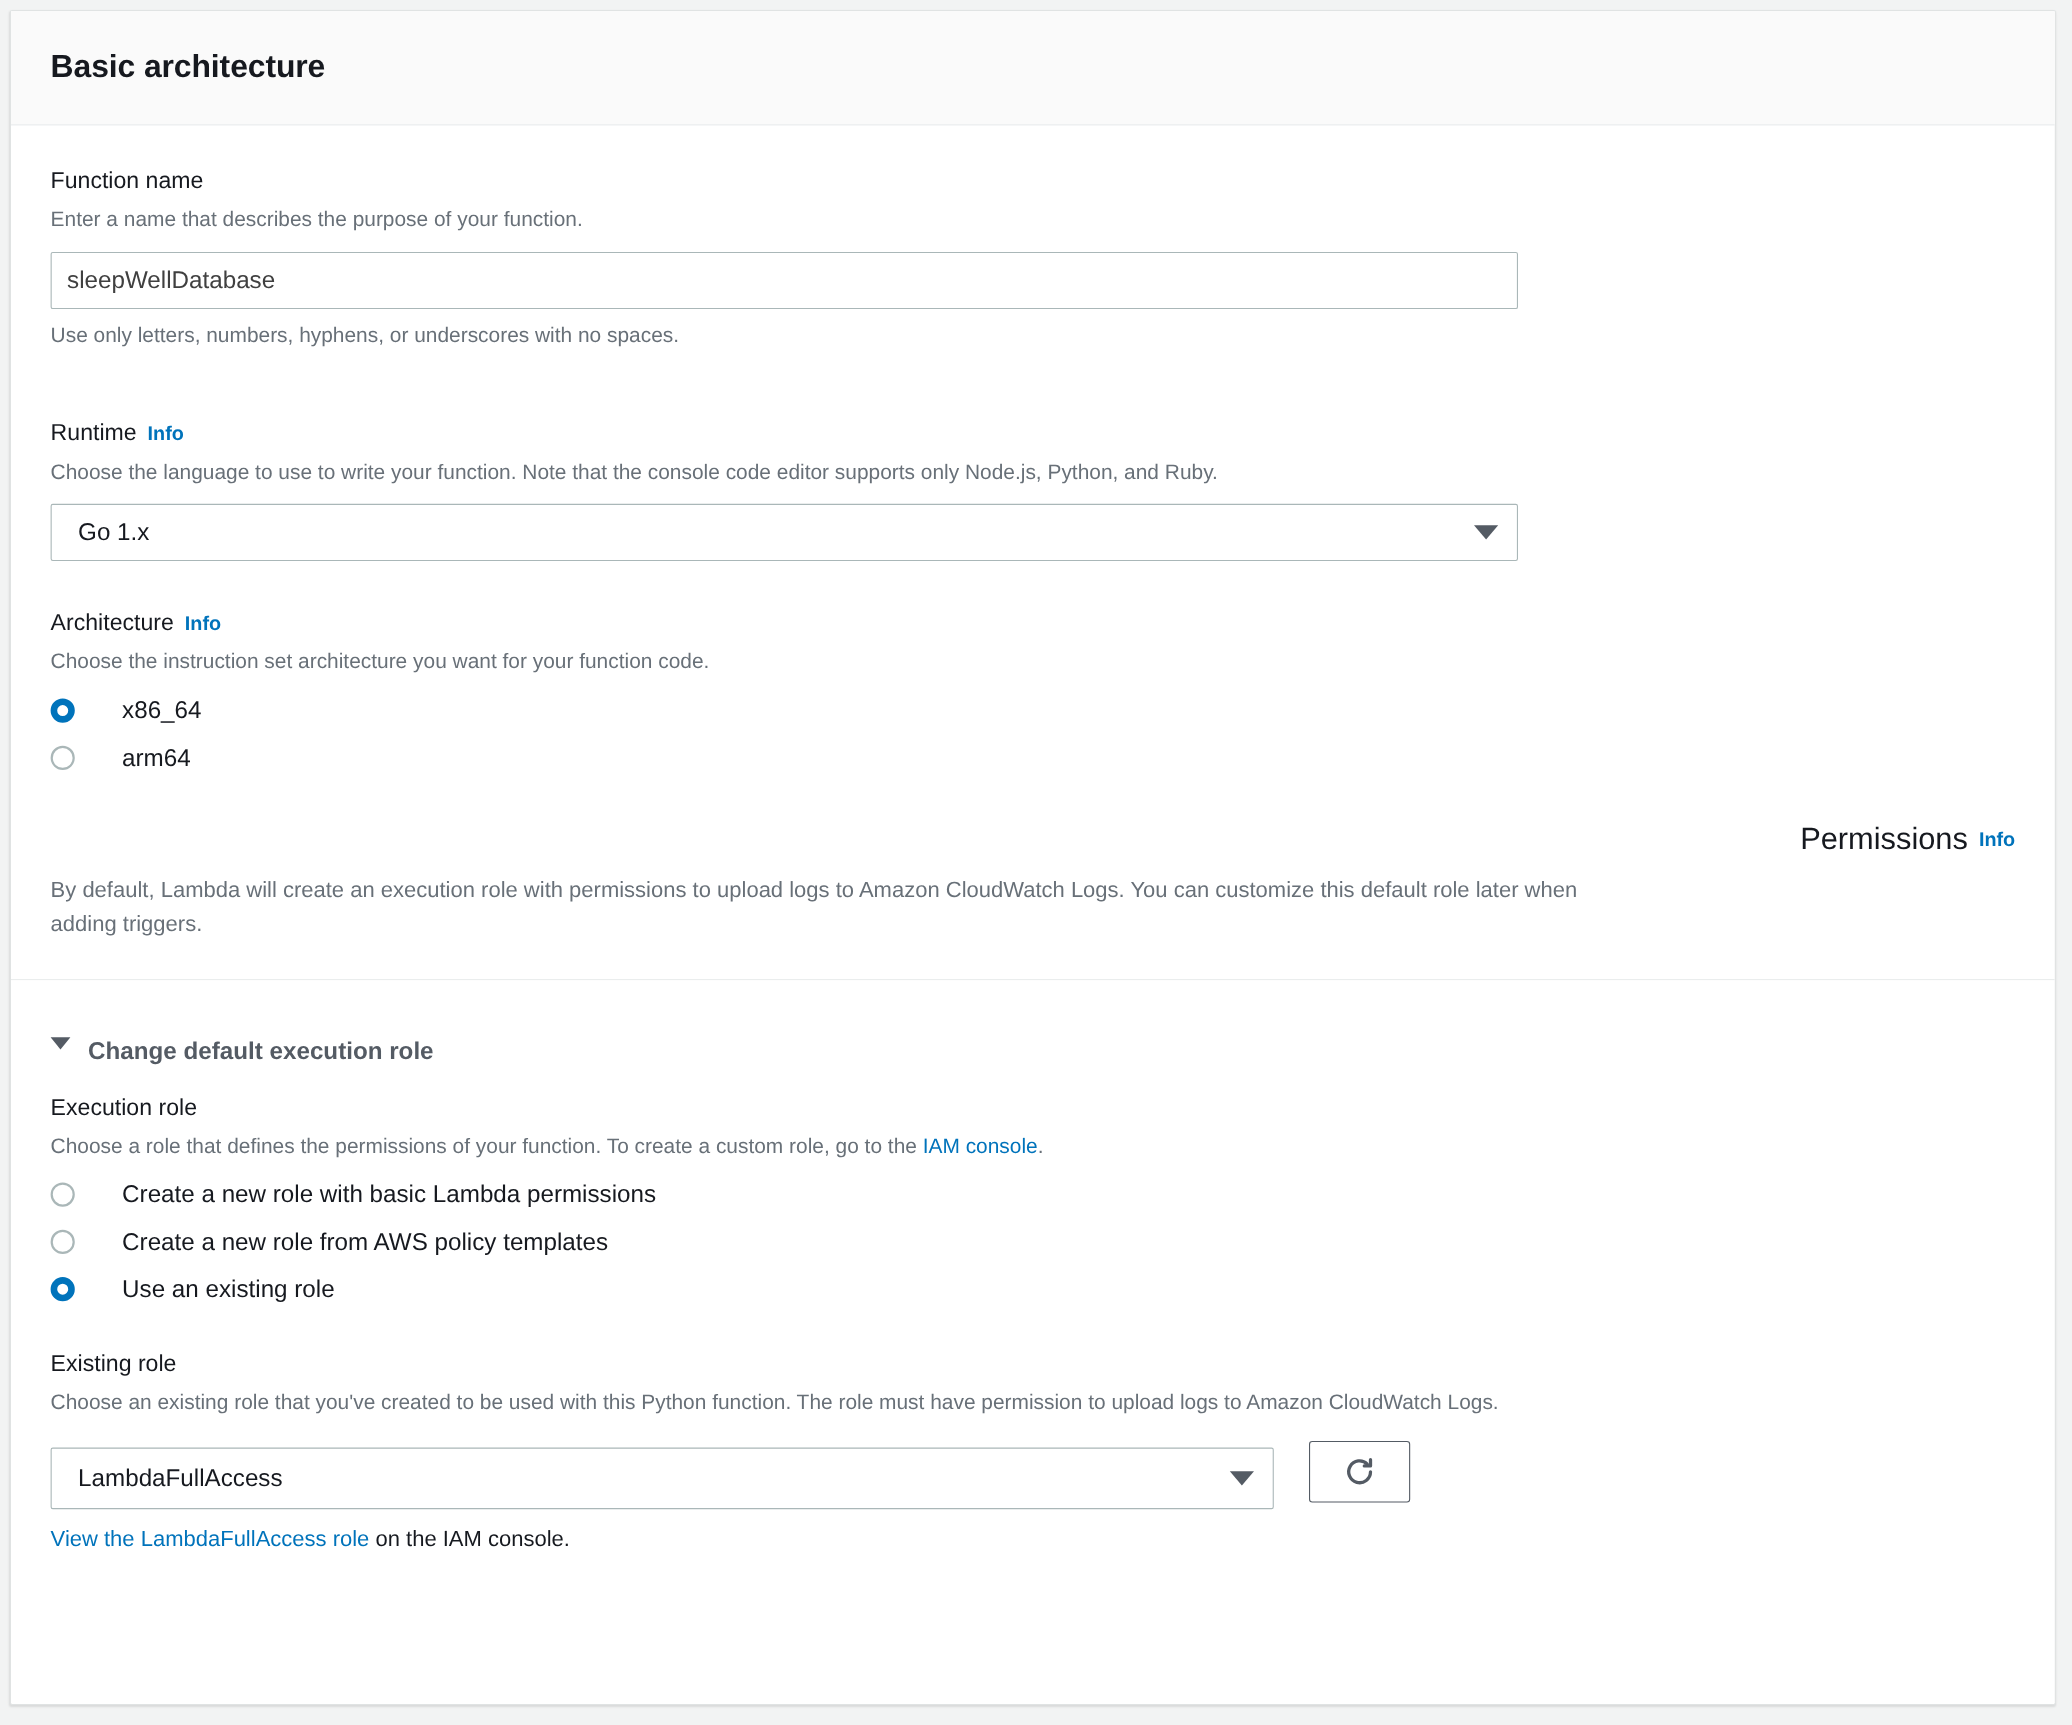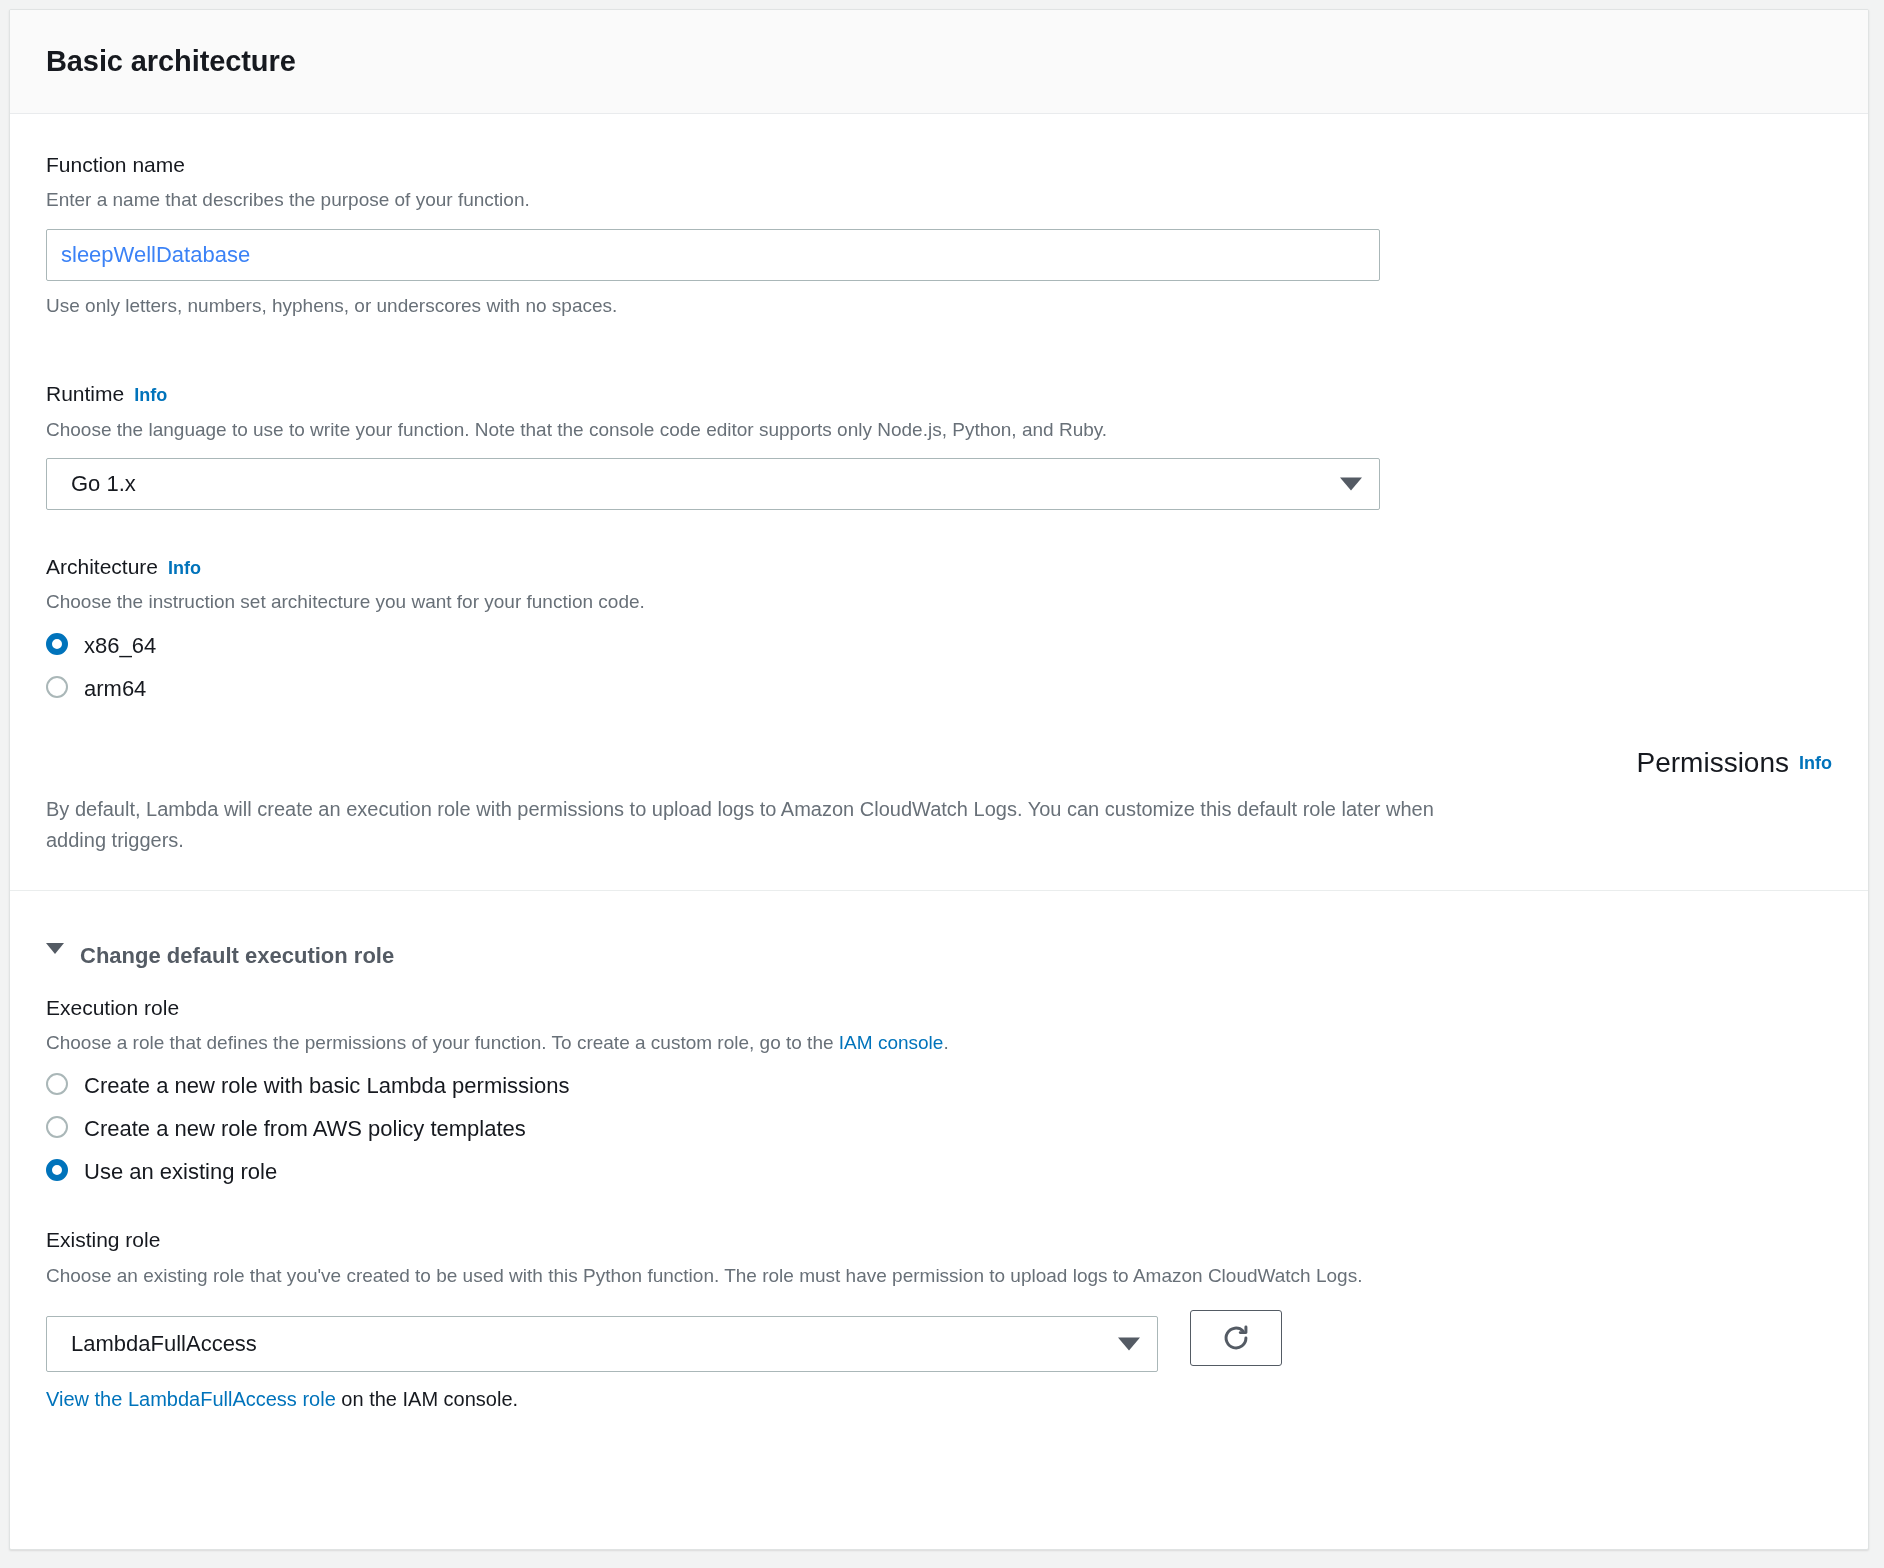--- a/index.html
+++ b/index.html
@@ -85,21 +85,21 @@
 
   .text-input {
     display: block;
     margin-top: 15px;
     width: 1334px;
     height: 52px;
     box-sizing: border-box;
     border: 1px solid #aab7b8;
     border-radius: 2px;
     font-size: 22px;
-    color: #3b82f6;
+    color: #404040;
     padding: 0 14px;
     font-family: "Liberation Sans", sans-serif;
     background: #ffffff;
     outline: none;
   }
 
   .select-wrap {
     position: relative;
     margin-top: 15px;
     width: 1334px;
@@ -130,22 +130,24 @@
     border-right: 11px solid transparent;
     border-top: 13px solid #545b64;
     pointer-events: none;
   }
 
   .section-gap-lg { height: 62px; }
   .section-gap-md { height: 44px; }
 
   .radio-row {
     display: flex;
+    align-items: center;
     margin-top: 17px;
     cursor: pointer;
+    gap: 27px;
   }
   .radio {
     width: 22px;
     height: 22px;
     border-radius: 50%;
     box-sizing: border-box;
     border: 2px solid #aab7b8;
     background: #ffffff;
     flex: 0 0 auto;
     margin-right: 16px;

